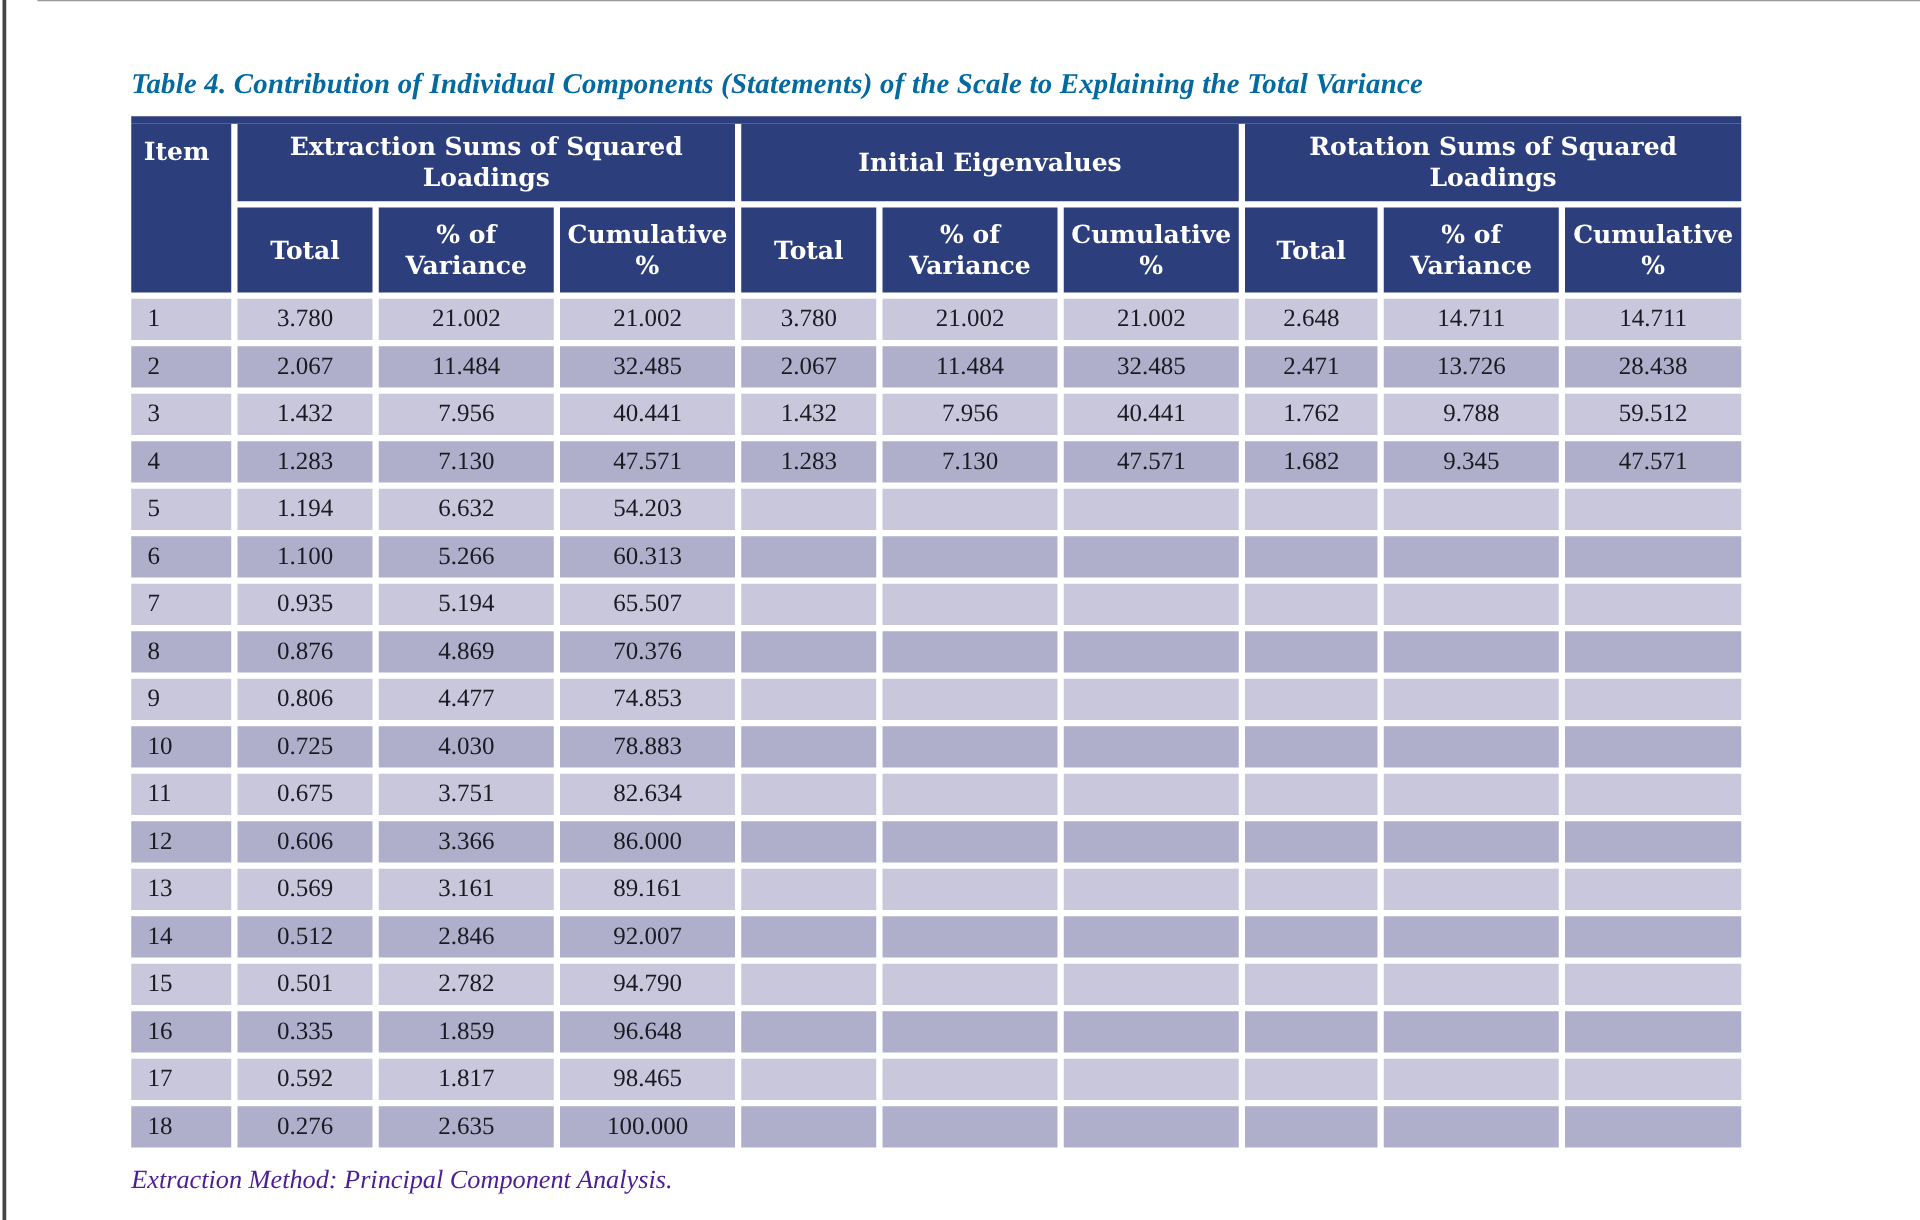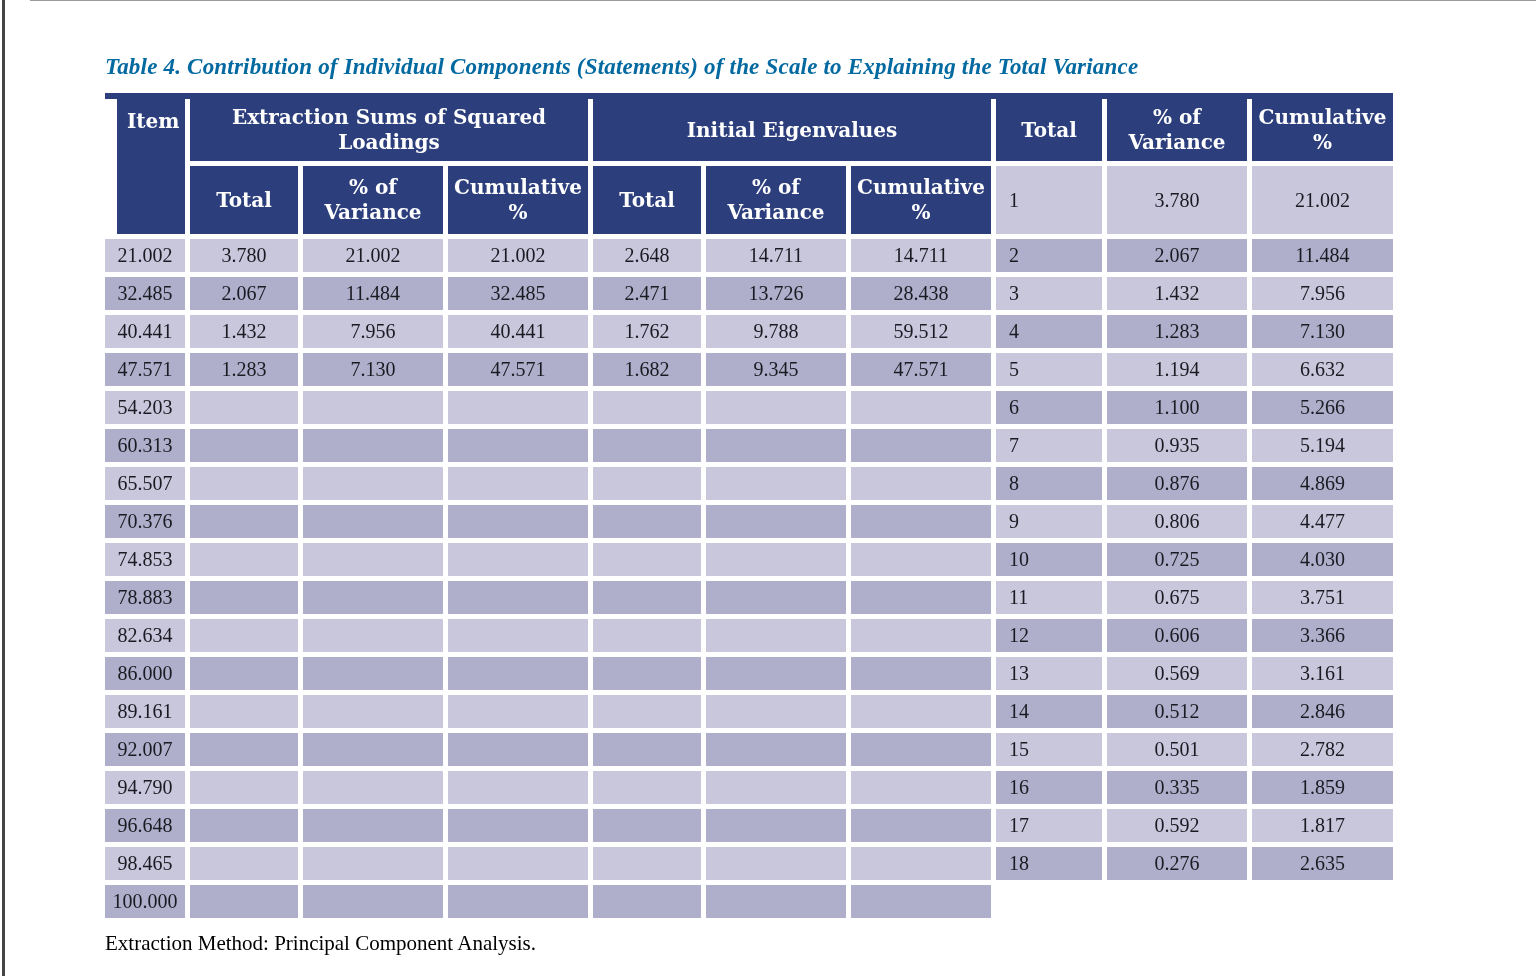--- a/index.html
+++ b/index.html
@@ -72,57 +72,58 @@
     padding: 2px 6px;
     box-sizing: border-box;
   }
   .item-th {
     grid-row: 1 / 3;
     grid-column: 1;
     align-items: flex-start;
     justify-content: flex-start;
     text-align: right;
     padding: 10px 0 0 10px;
-    margin-left: 12px;
   }
   .group-th { grid-column: span 3; }
   .td {
     font-family: "Liberation Serif", serif;
     font-size: 20px;
     color: #1a1a22;
     display: flex;
     align-items: center;
     justify-content: center;
     box-sizing: border-box;
   }
   .td.item-td {
     justify-content: flex-start;
     padding-left: 13px;
   }
   .row-light { background: var(--row-light, #c8c7dc); }
   .row-dark  { background: var(--row-dark, #b0afcb); }
   .footnote {
     margin-top: 13px;
     font-family: "Liberation Serif", serif;
+    font-style: italic;
     font-size: 21px;
-    color: #000000;
+    color: #4c1d95;
   }
 </style>
 </head>
 <body>
 
 <div class="page">
   <div class="page-left-border"></div>
   <div class="page-top-border"></div>
   <div class="content">
     <div class="table-title">Table 4. Contribution of Individual Components (Statements) of the Scale to Explaining the Total Variance</div>
     <div class="pca-table" id="pca-table">
         <div class="th item-th">Item</div>
         <div class="th group-th">Extraction Sums of Squared Loadings</div>
         <div class="th group-th">Initial Eigenvalues</div>
+        <div class="th group-th">Rotation Sums of Squared Loadings</div>
         <div class="th sub-th">Total</div>
         <div class="th sub-th">% of Variance</div>
         <div class="th sub-th">Cumulative %</div>
         <div class="th sub-th">Total</div>
         <div class="th sub-th">% of Variance</div>
         <div class="th sub-th">Cumulative %</div>
         <div class="th sub-th">Total</div>
         <div class="th sub-th">% of Variance</div>
         <div class="th sub-th">Cumulative %</div>
         <div class="td item-td row-light">1</div>

